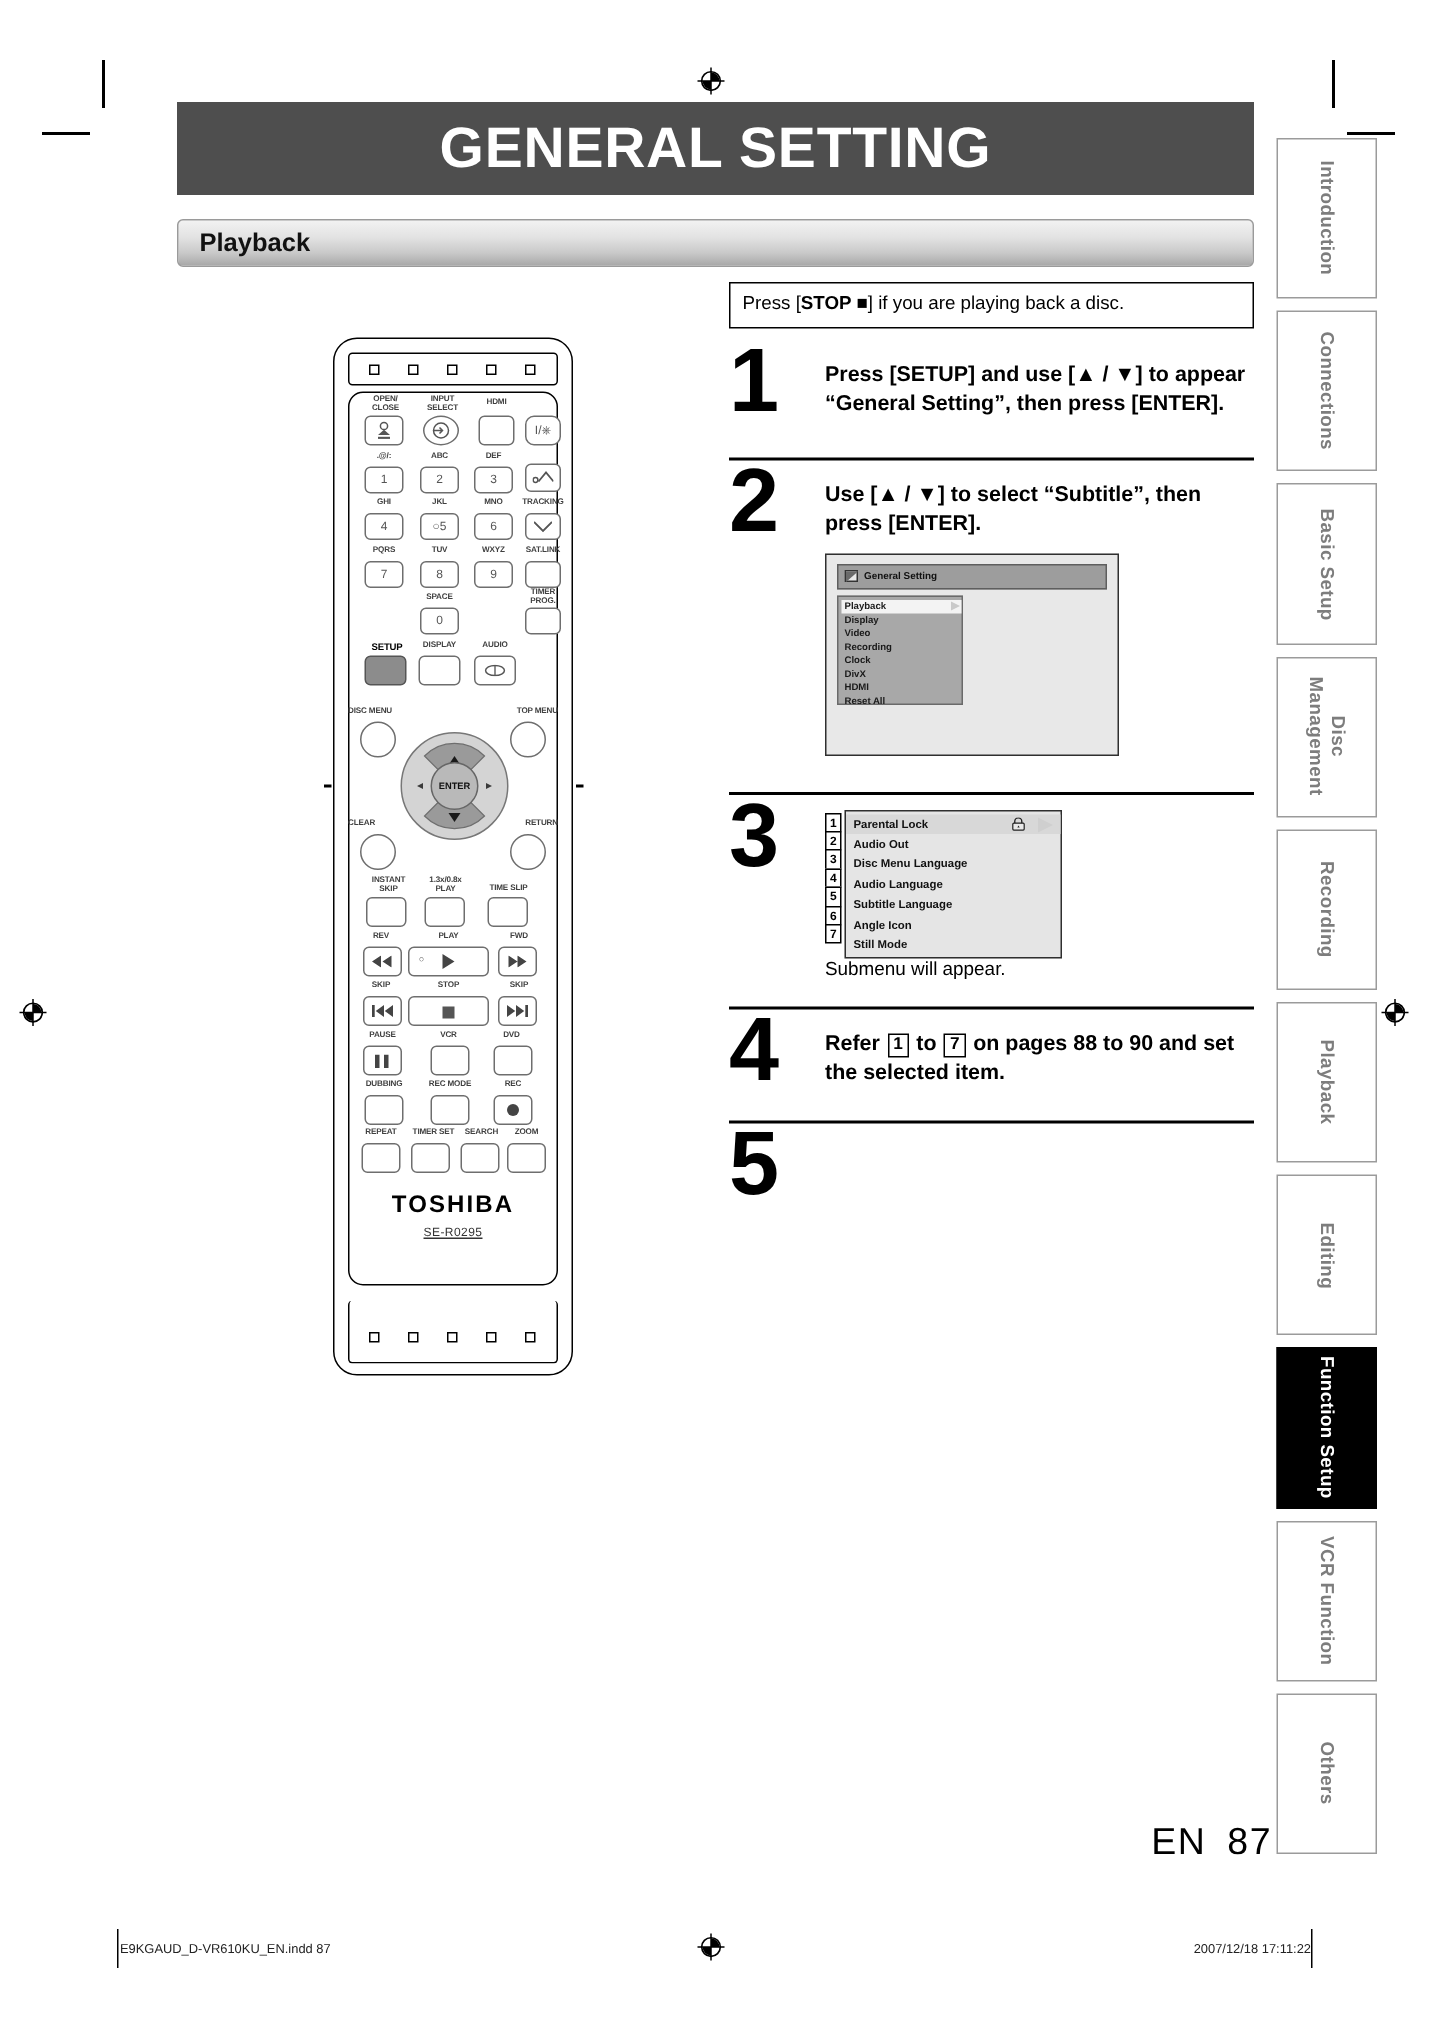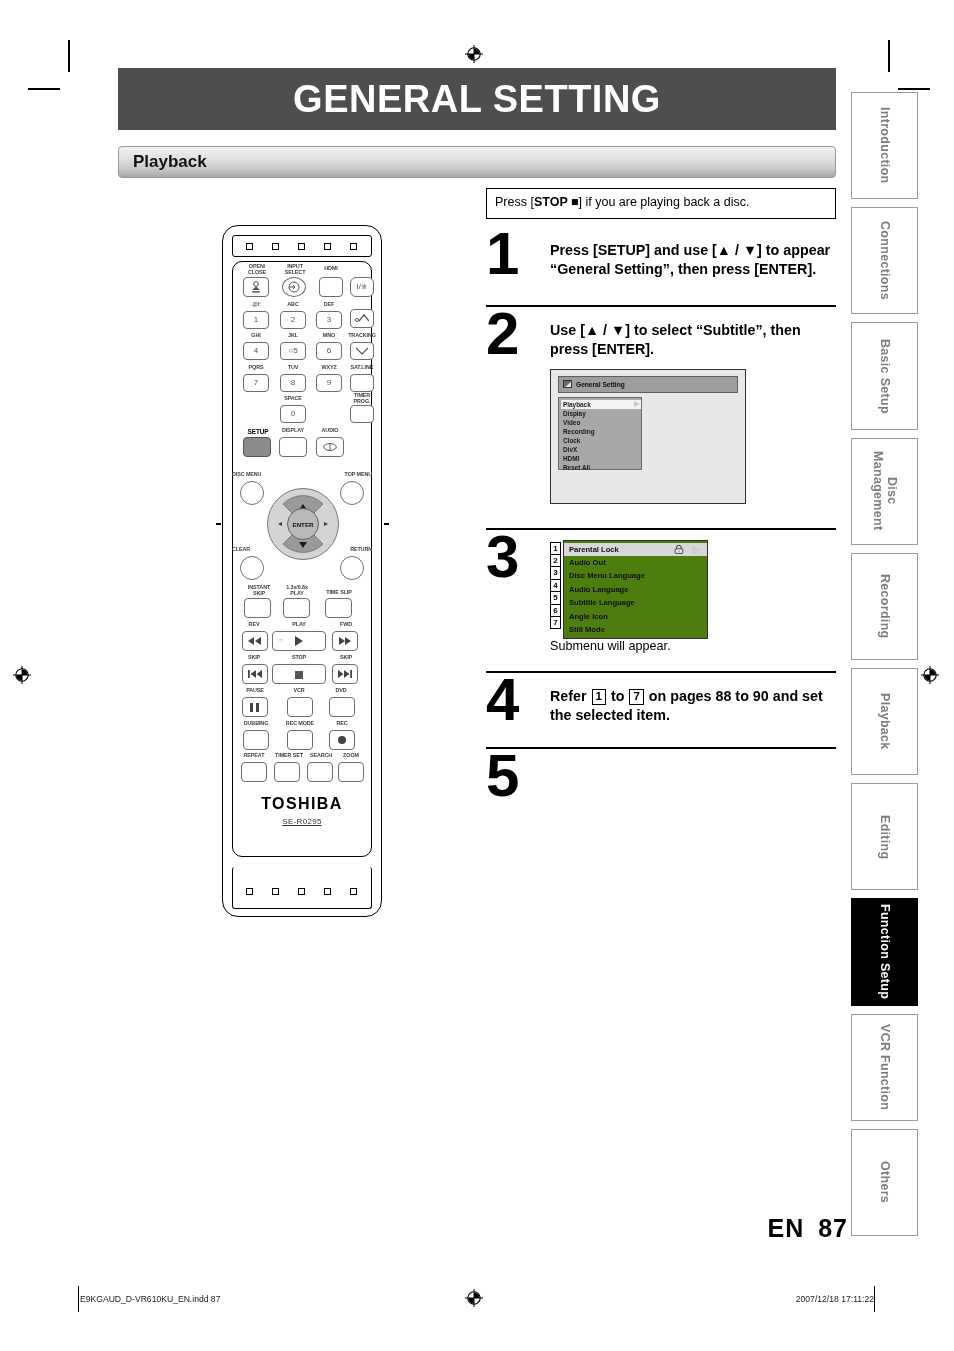--- a/index.html
+++ b/index.html
@@ -167,21 +167,21 @@
   }
 
   .osd2-wrap { margin-top:9px; display:flex; align-items:flex-start; }
   .osd2-nums { display:flex; flex-direction:column; margin-right:2px; padding-top:2px;}
   .osd2-nums .n {
     width:11px; height:13.4px; border:1.1px solid #000;
     font-size:8px; font-weight:bold; text-align:center; line-height:11.6px;
     margin-bottom:-1px; background:#fff;
   }
   .osd2 {
-    width:145px; background:#4d7c0f; border:1.3px solid #2f2f2f;
+    width:145px; background:#e5e5e5; border:1.3px solid #2f2f2f;
     padding:2px 0 2px 0;
   }
   .osd2 .row {
     font-size:7.6px; font-weight:bold; color:#111; height:13.4px;
     line-height:13.4px; padding-left:5px; position:relative;
   }
   .osd2 .row.first { background:#d8d8d8; }
   .lock-icon {
     position:absolute; right:22px; top:2.5px; width:11px; height:9px;
   }
@@ -189,21 +189,21 @@
     position:absolute; right:5px; top:2.5px; width:0; height:0;
     border-left:10px solid #cfcfcf; border-top:5px solid transparent;
     border-bottom:5px solid transparent;
   }
   .submenu-note { font-size:12.6px; margin-top:0; }
 
   
   #page-footer { position:absolute; left:0; top:1214px; width:954px; }
   .en-page {
     position:absolute; right:106px; top:0;
-    font-size:25px; font-weight:bold; letter-spacing:1px;
+    font-size:25px; font-weight:normal; letter-spacing:1px;
   }
   .en-page .pg { margin-left:14px; }
   .foot-line {
     position:absolute; top:80px; left:80px; width:794px;
     display:flex; justify-content:space-between; align-items:center;
     font-size:8.6px; color:#222;
   }
   .foot-rule-l { position:absolute; left:78px; top:72px; width:1px; height:26px; background:#000; }
   .foot-rule-r { position:absolute; left:874px; top:72px; width:1px; height:26px; background:#000; }
 </style>

